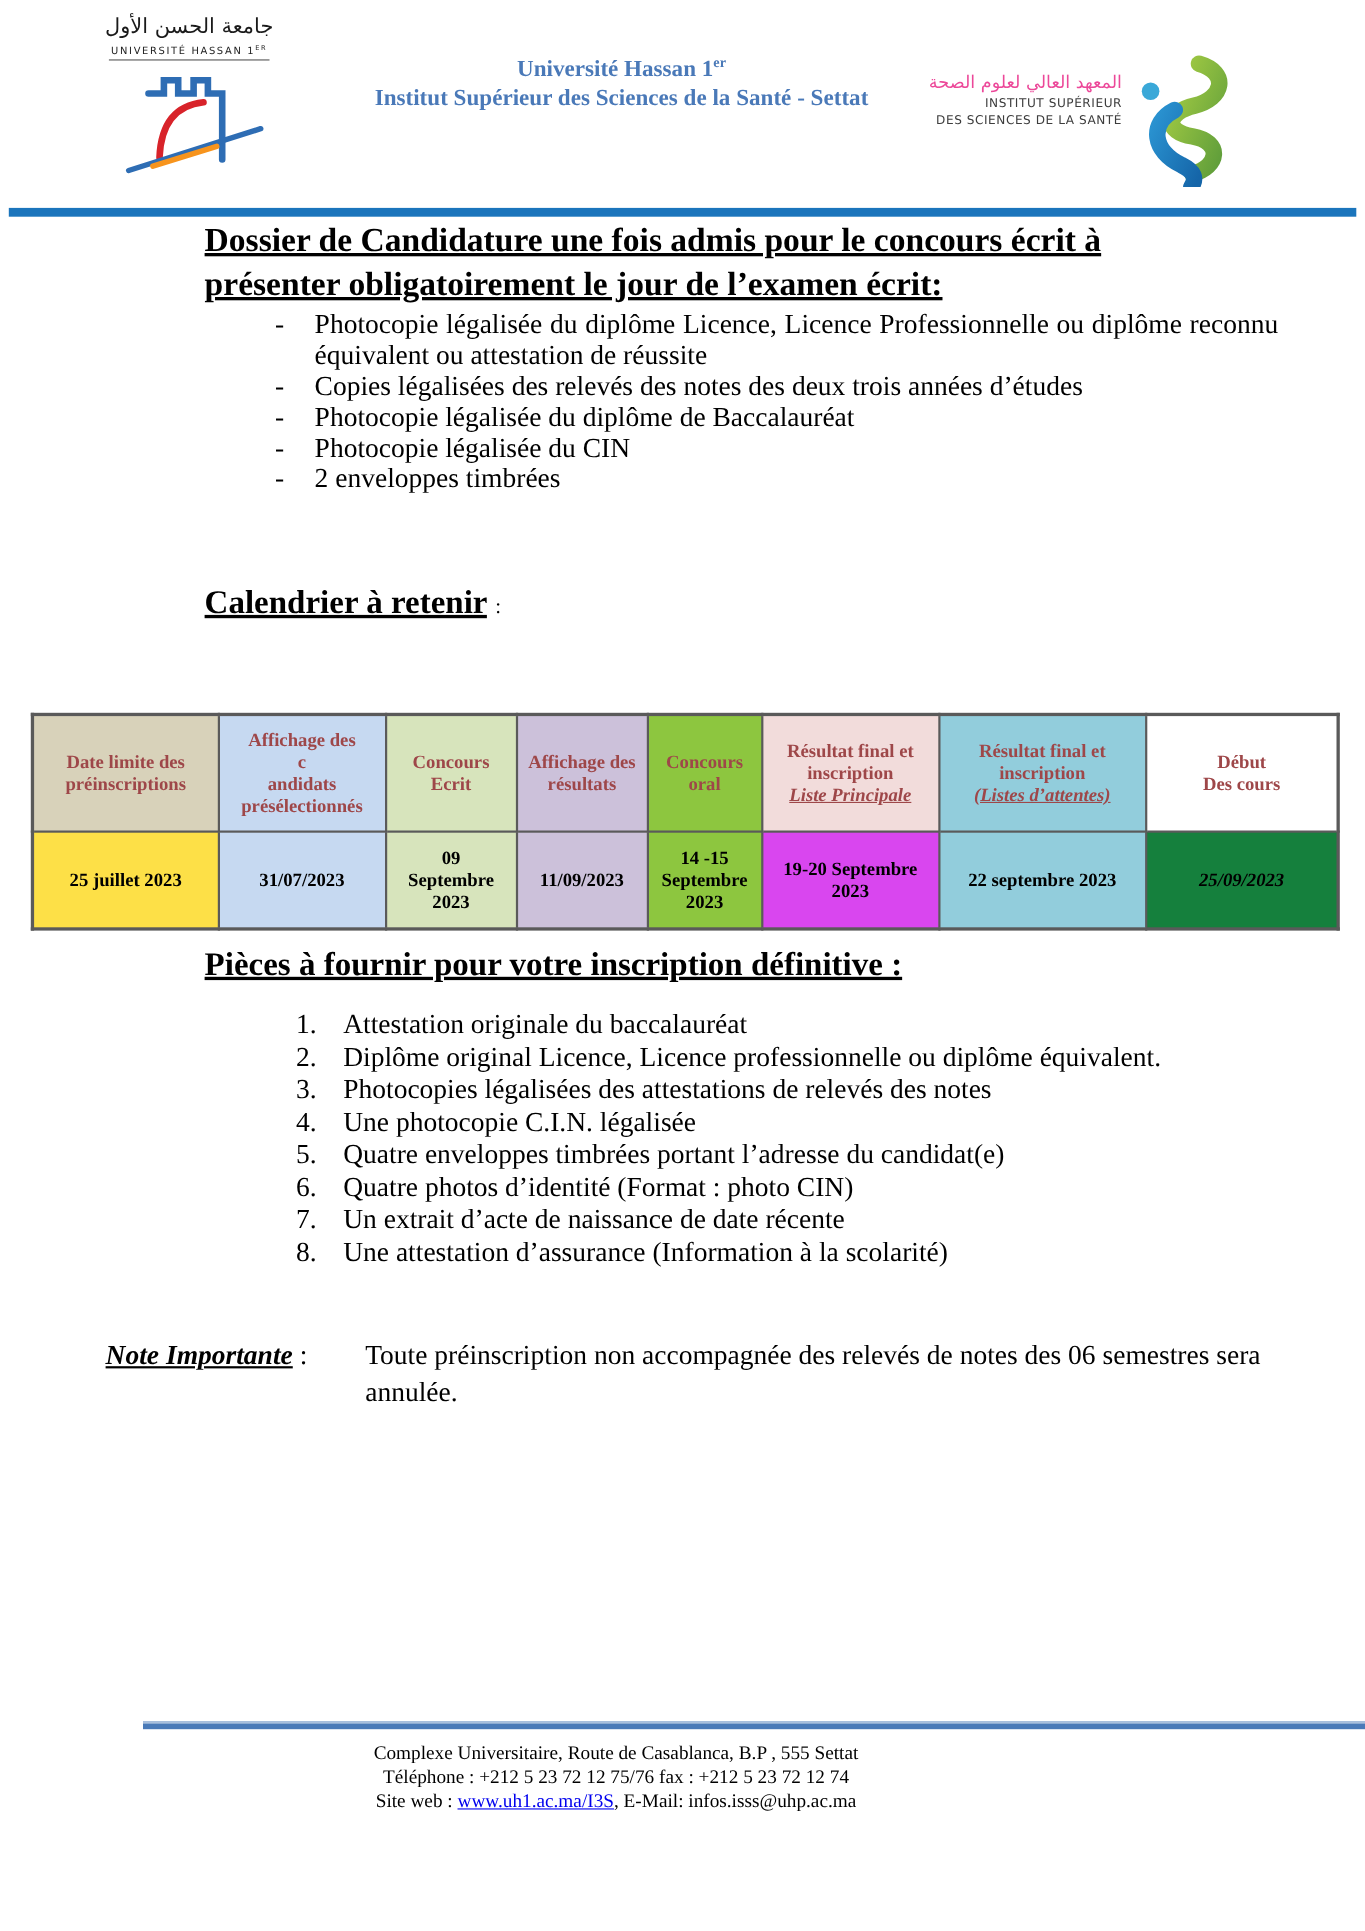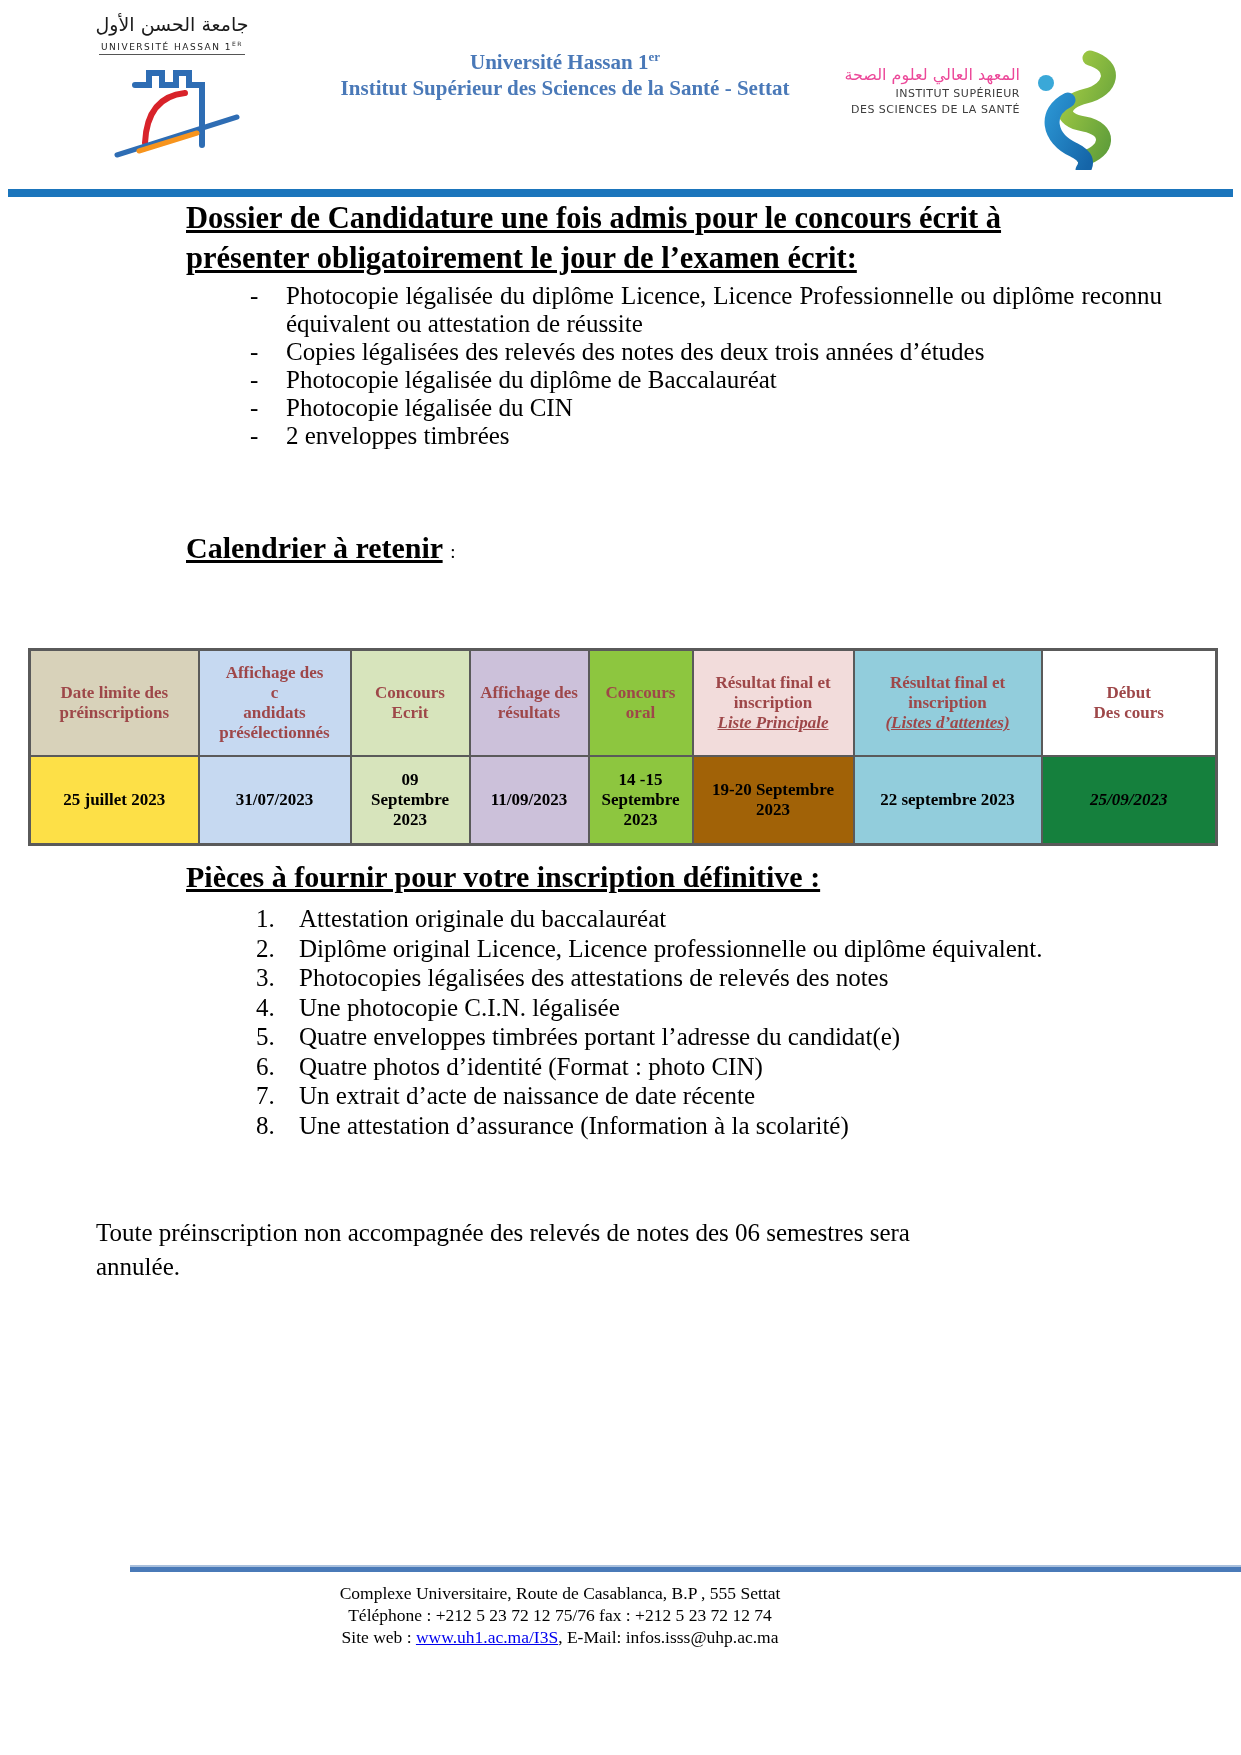--- a/index.html
+++ b/index.html
@@ -44,21 +44,21 @@
             padding:2px 4px;font-weight:bold;}
   table.cal{border:3px solid #5a5a5a;}
   table.cal th{height:100px;font-size:17px;line-height:20px;color:#9e4749;}
   table.cal td{height:82px;font-size:17px;line-height:20px;color:#000;}
   .ws-pre{white-space:pre-line;}
   .hdr-em{font-style:italic;text-decoration:underline;}
 
   
   .h2-pieces{left:186px;top:860px;}
   .h2-pieces .u2{text-decoration:underline;}
-  ol.pieces{position:absolute;left:253px;top:901px;width:920px;margin:3px;padding:0;
+  ol.pieces{position:absolute;left:253px;top:901px;width:920px;margin:16px;padding:0;
             list-style:none;counter-reset:n;font-size:25px;line-height:29.5px;}
   ol.pieces li{counter-increment:n;position:relative;padding-left:43px;}
   ol.pieces li::before{content:counter(n) ".";position:absolute;left:0;}
 
   
   .note{position:absolute;left:96px;top:1216px;display:flex;font-size:25px;line-height:34px;}
   .note .lbl{flex:0 0 236px;}
   .note .lbl b{font-weight:bold;font-style:italic;text-decoration:underline;}
   .note .txt{width:840px;}
 
@@ -213,21 +213,21 @@
 2023</div>
           </td>
       <td style="background: rgb(204, 193, 218);">
             <div class="ws-pre">11/09/2023</div>
           </td>
       <td style="background: rgb(141, 198, 63);">
             <div class="ws-pre">14 -15
 Septembre
 2023</div>
           </td>
-      <td style="background: #a16207;">
+      <td style="background: #d946ef;">
             <div class="ws-pre">19-20 Septembre
 2023</div>
           </td>
       <td style="background: rgb(146, 205, 220);">
             <div class="ws-pre">22 septembre 2023</div>
           </td>
       <td style="background: #15803d; font-style: italic;">
             <div class="ws-pre">25/09/2023</div>
           </td>
     </tr>
@@ -243,20 +243,21 @@
     <li>Diplôme original Licence, Licence professionnelle ou diplôme équivalent.</li>
     <li>Photocopies légalisées des attestations de relevés des notes</li>
     <li>Une photocopie C.I.N. légalisée</li>
     <li>Quatre enveloppes timbrées portant l’adresse du candidat(e)</li>
     <li>Quatre photos d’identité (Format : photo CIN)</li>
     <li>Un extrait d’acte de naissance de date récente</li>
     <li>Une attestation d’assurance (Information à la scolarité)</li>
   </ol>
 
   <div class="note">
+    <div class="lbl"><b>Note Importante</b> <span>:</span></div>
     <div class="txt">Toute préinscription non accompagnée des relevés de notes des 06 semestres sera annulée.</div>
   </div>
 
   <div class="foot-rule"></div>
   <div class="foot">
     <div>Complexe Universitaire, Route de Casablanca, B.P , 555 Settat</div>
     <div>Téléphone : +212 5 23 72 12 75/76 fax : +212 5 23 72 12 74</div>
     <div><span>Site web : </span><a href="#">www.uh1.ac.ma/I3S</a><span>, E-Mail: infos.isss@uhp.ac.ma</span></div>
   </div>
 

